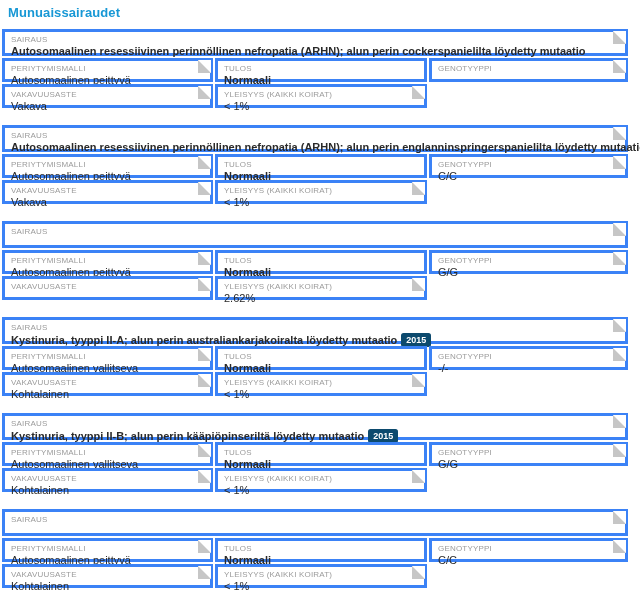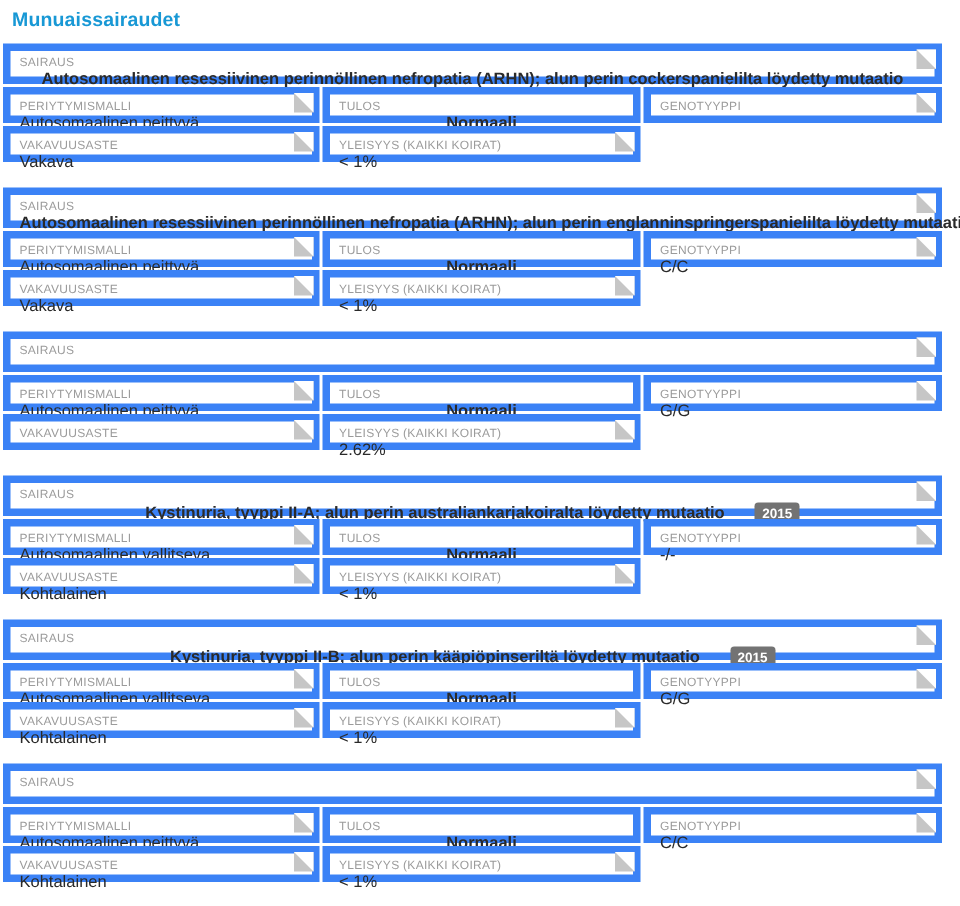--- a/index.html
+++ b/index.html
@@ -23,59 +23,59 @@
   .card {
     display: grid;
     grid-template-columns: 211px 212px 1fr;
     grid-template-rows: 27px 24px 24px;
     gap: 2px;
     margin-bottom: 17px;
   }
   .cell {
     position: relative;
     background: #ffffff;
-    border: 5px solid #3b82f6;
+    border: 3px solid #3b82f6;
     padding: 3px 6px 0 6px;
     box-sizing: border-box;
   }
   .cell-disease { grid-column: 1 / 4; }
   .lbl {
     font-size: 8px;
     line-height: 10px;
     color: #9b9b9b;
     white-space: nowrap;
     letter-spacing: 0.2px;
   }
   .val {
     font-size: 11px;
     line-height: 13px;
     color: #2a2a2a;
     white-space: nowrap;
   }
-  .strong { font-weight: bold; text-align: center; }
+  .strong { font-weight: bold; }
   .fold-corner {
     position: absolute;
     top: -1px;
     right: -1px;
     width: 0;
     height: 0;
     border-style: solid;
     border-width: 0 13px 13px 0;
     border-color: #ffffff #ffffff #c6c6c6 #c6c6c6;
   }
   .badge {
     display: inline-block;
-    background: #737373;
+    background: #0c4a6e;
     color: #ffffff;
     font-size: 9px;
     font-weight: bold;
     line-height: 1;
     padding: 2.5px 5px;
     border-radius: 2.5px;
-    margin-left: 20px;
+    margin-left: 4px;
     vertical-align: 1px;
   }
 </style>
 </head>
 <body>
 
 <div class="wrap">
   <h1 class="page-title">Munuaissairaudet</h1>
 
   <section class="card">

